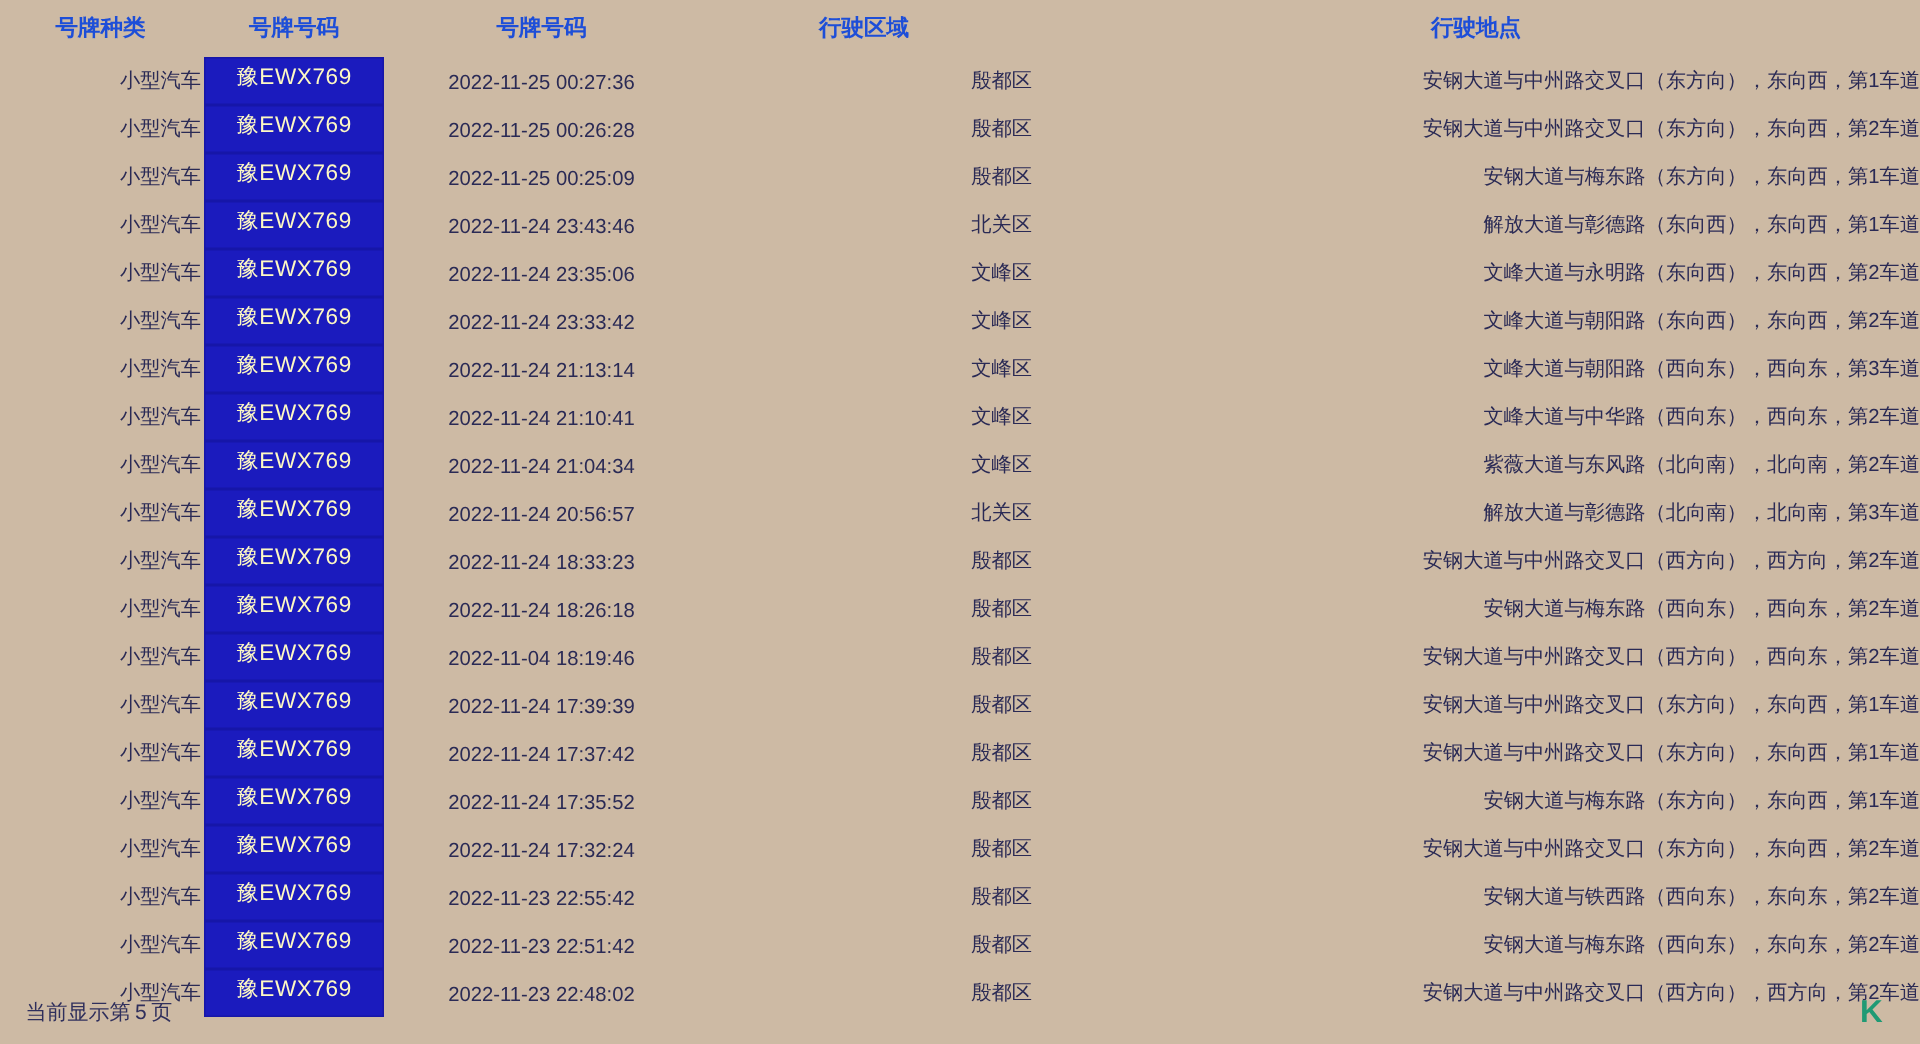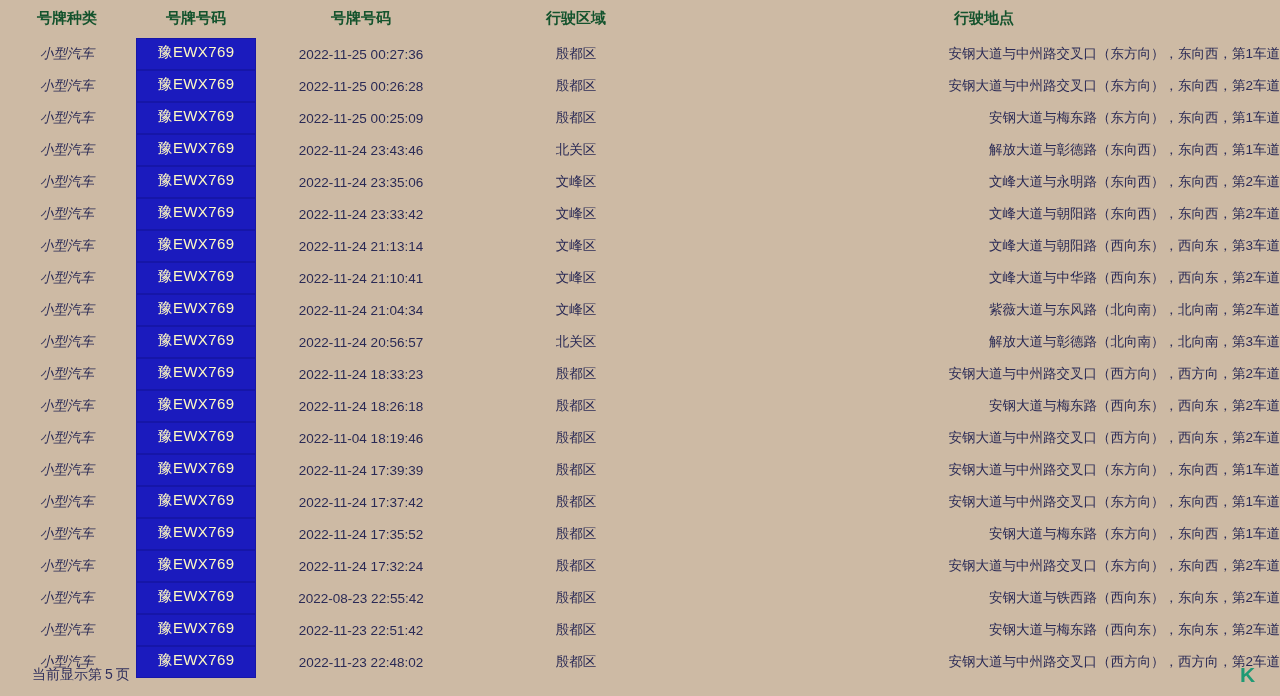--- a/index.html
+++ b/index.html
@@ -22,21 +22,21 @@
     position: relative;
   }
   table.records {
     width: 1280px;
     border-collapse: collapse;
     table-layout: fixed;
   }
   table.records thead th {
     font-size: 15px;
     font-weight: bold;
-    color: #14532d;
+    color: #1d4ed8;
     padding: 9px 0 10px 0;
     text-align: center;
     vertical-align: middle;
     white-space: nowrap;
   }
   table.records tbody td {
     font-size: 13.5px;
     color: #2a2a55;
     padding: 0;
     height: 30.2px;
@@ -44,24 +44,23 @@
     white-space: nowrap;
     overflow: hidden;
   }
   col.c-type  { width: 134px; }
   col.c-plate { width: 124px; }
   col.c-time  { width: 206px; }
   col.c-area  { width: 224px; }
   col.c-place { width: 592px; }
 
   td.type {
-    text-align: center;
+    text-align: right;
     padding-left: 23px;
     color: #32325e;
-    font-style: italic;
   }
   td.plate {
     text-align: center;
   }
   .plate-box {
     display: block;
     margin: 0 auto;
     width: 120px;
     height: 32px;
     line-height: 28px;
@@ -72,30 +71,30 @@
     text-align: center;
     box-shadow: inset 0 0 0 1px #1616a8;
   }
   td.time {
     text-align: center;
     padding-left: 8px;
     color: #2c2c5c;
     font-size: 14px;
   }
   td.area {
-    text-align: center;
+    text-align: right;
     color: #2c2c5c;
   }
   td.place {
     text-align: right;
     color: #2c2c5c;
   }
   .footer {
     position: absolute;
-    left: 32px;
+    left: 17px;
     bottom: 12px;
     font-size: 14px;
     color: #2f2f5c;
     white-space: nowrap;
   }
   .footer .pagenum {
     display: inline-block;
     padding: 0 3px;
   }
   .watermark {
@@ -290,21 +289,21 @@
           </td>
           <td class="time">2022-11-24 17:32:24</td>
           <td class="area">殷都区</td>
           <td class="place">安钢大道与中州路交叉口（东方向），东向西，第2车道</td>
         </tr>
         <tr>
           <td class="type">小型汽车</td>
           <td class="plate">
             <span class="plate-box">豫EWX769</span>
           </td>
-          <td class="time">2022-08-23 22:55:42</td>
+          <td class="time">2022-11-23 22:55:42</td>
           <td class="area">殷都区</td>
           <td class="place">安钢大道与铁西路（西向东），东向东，第2车道</td>
         </tr>
         <tr>
           <td class="type">小型汽车</td>
           <td class="plate">
             <span class="plate-box">豫EWX769</span>
           </td>
           <td class="time">2022-11-23 22:51:42</td>
           <td class="area">殷都区</td>

